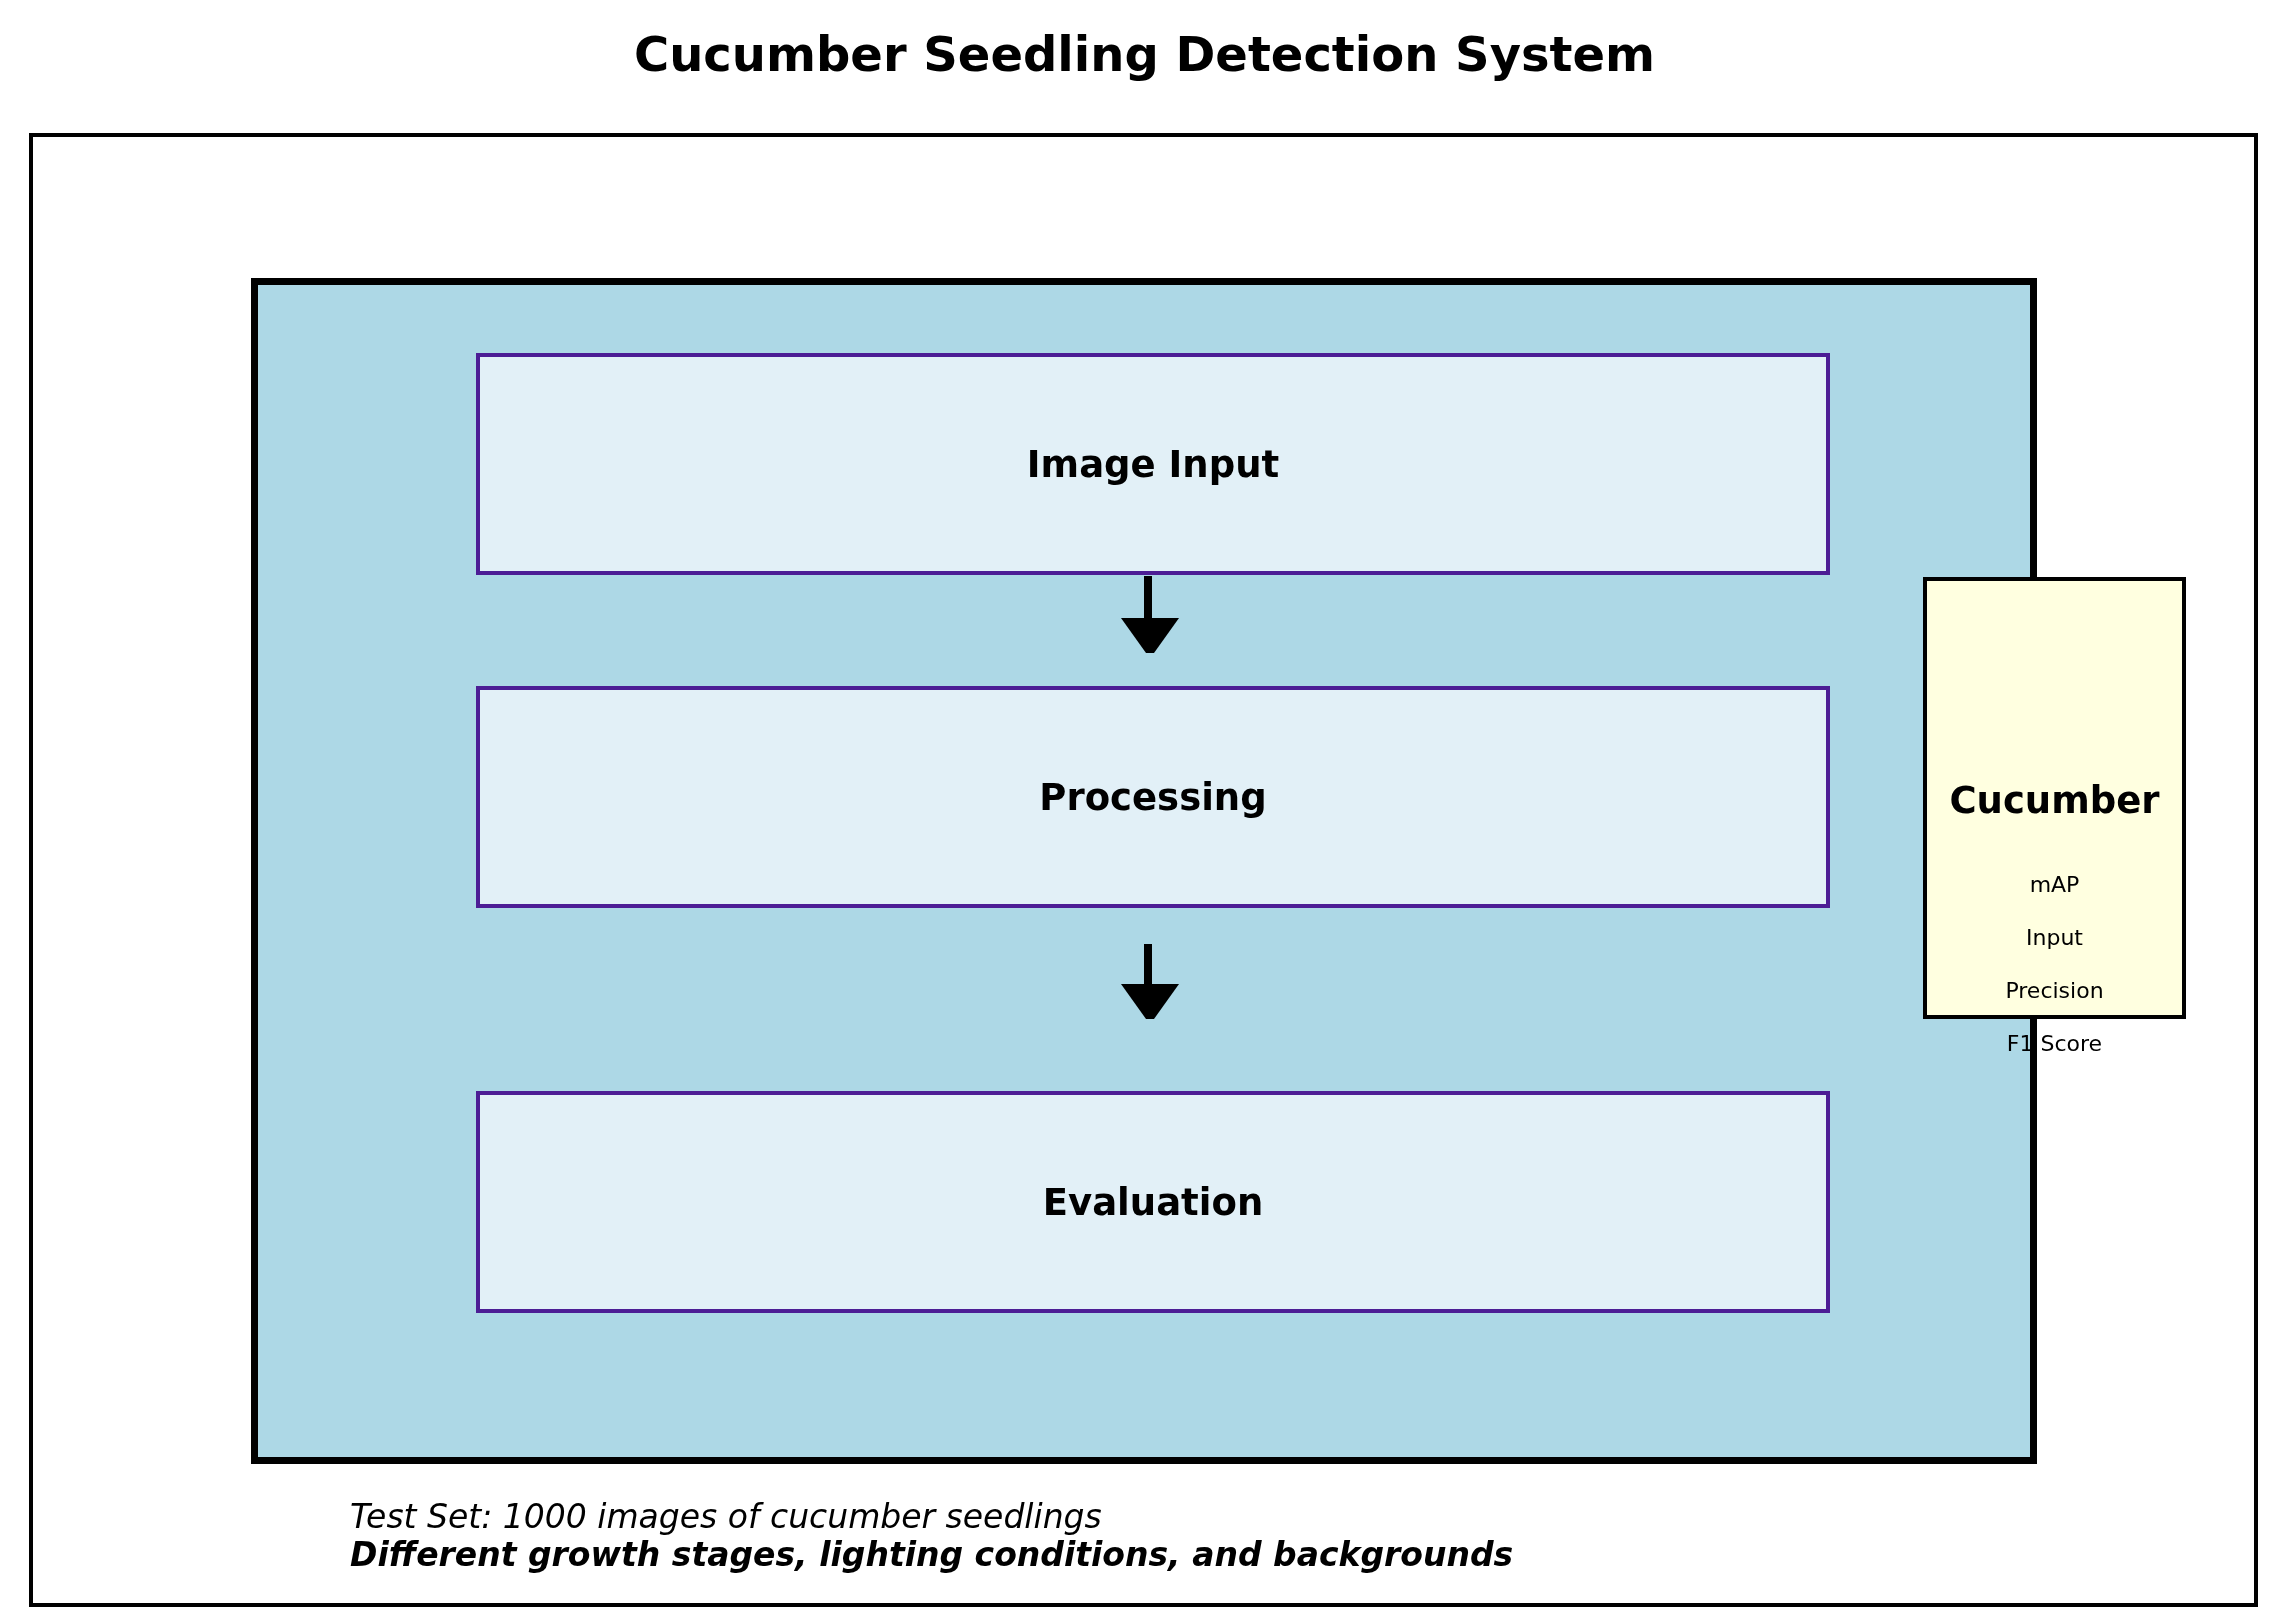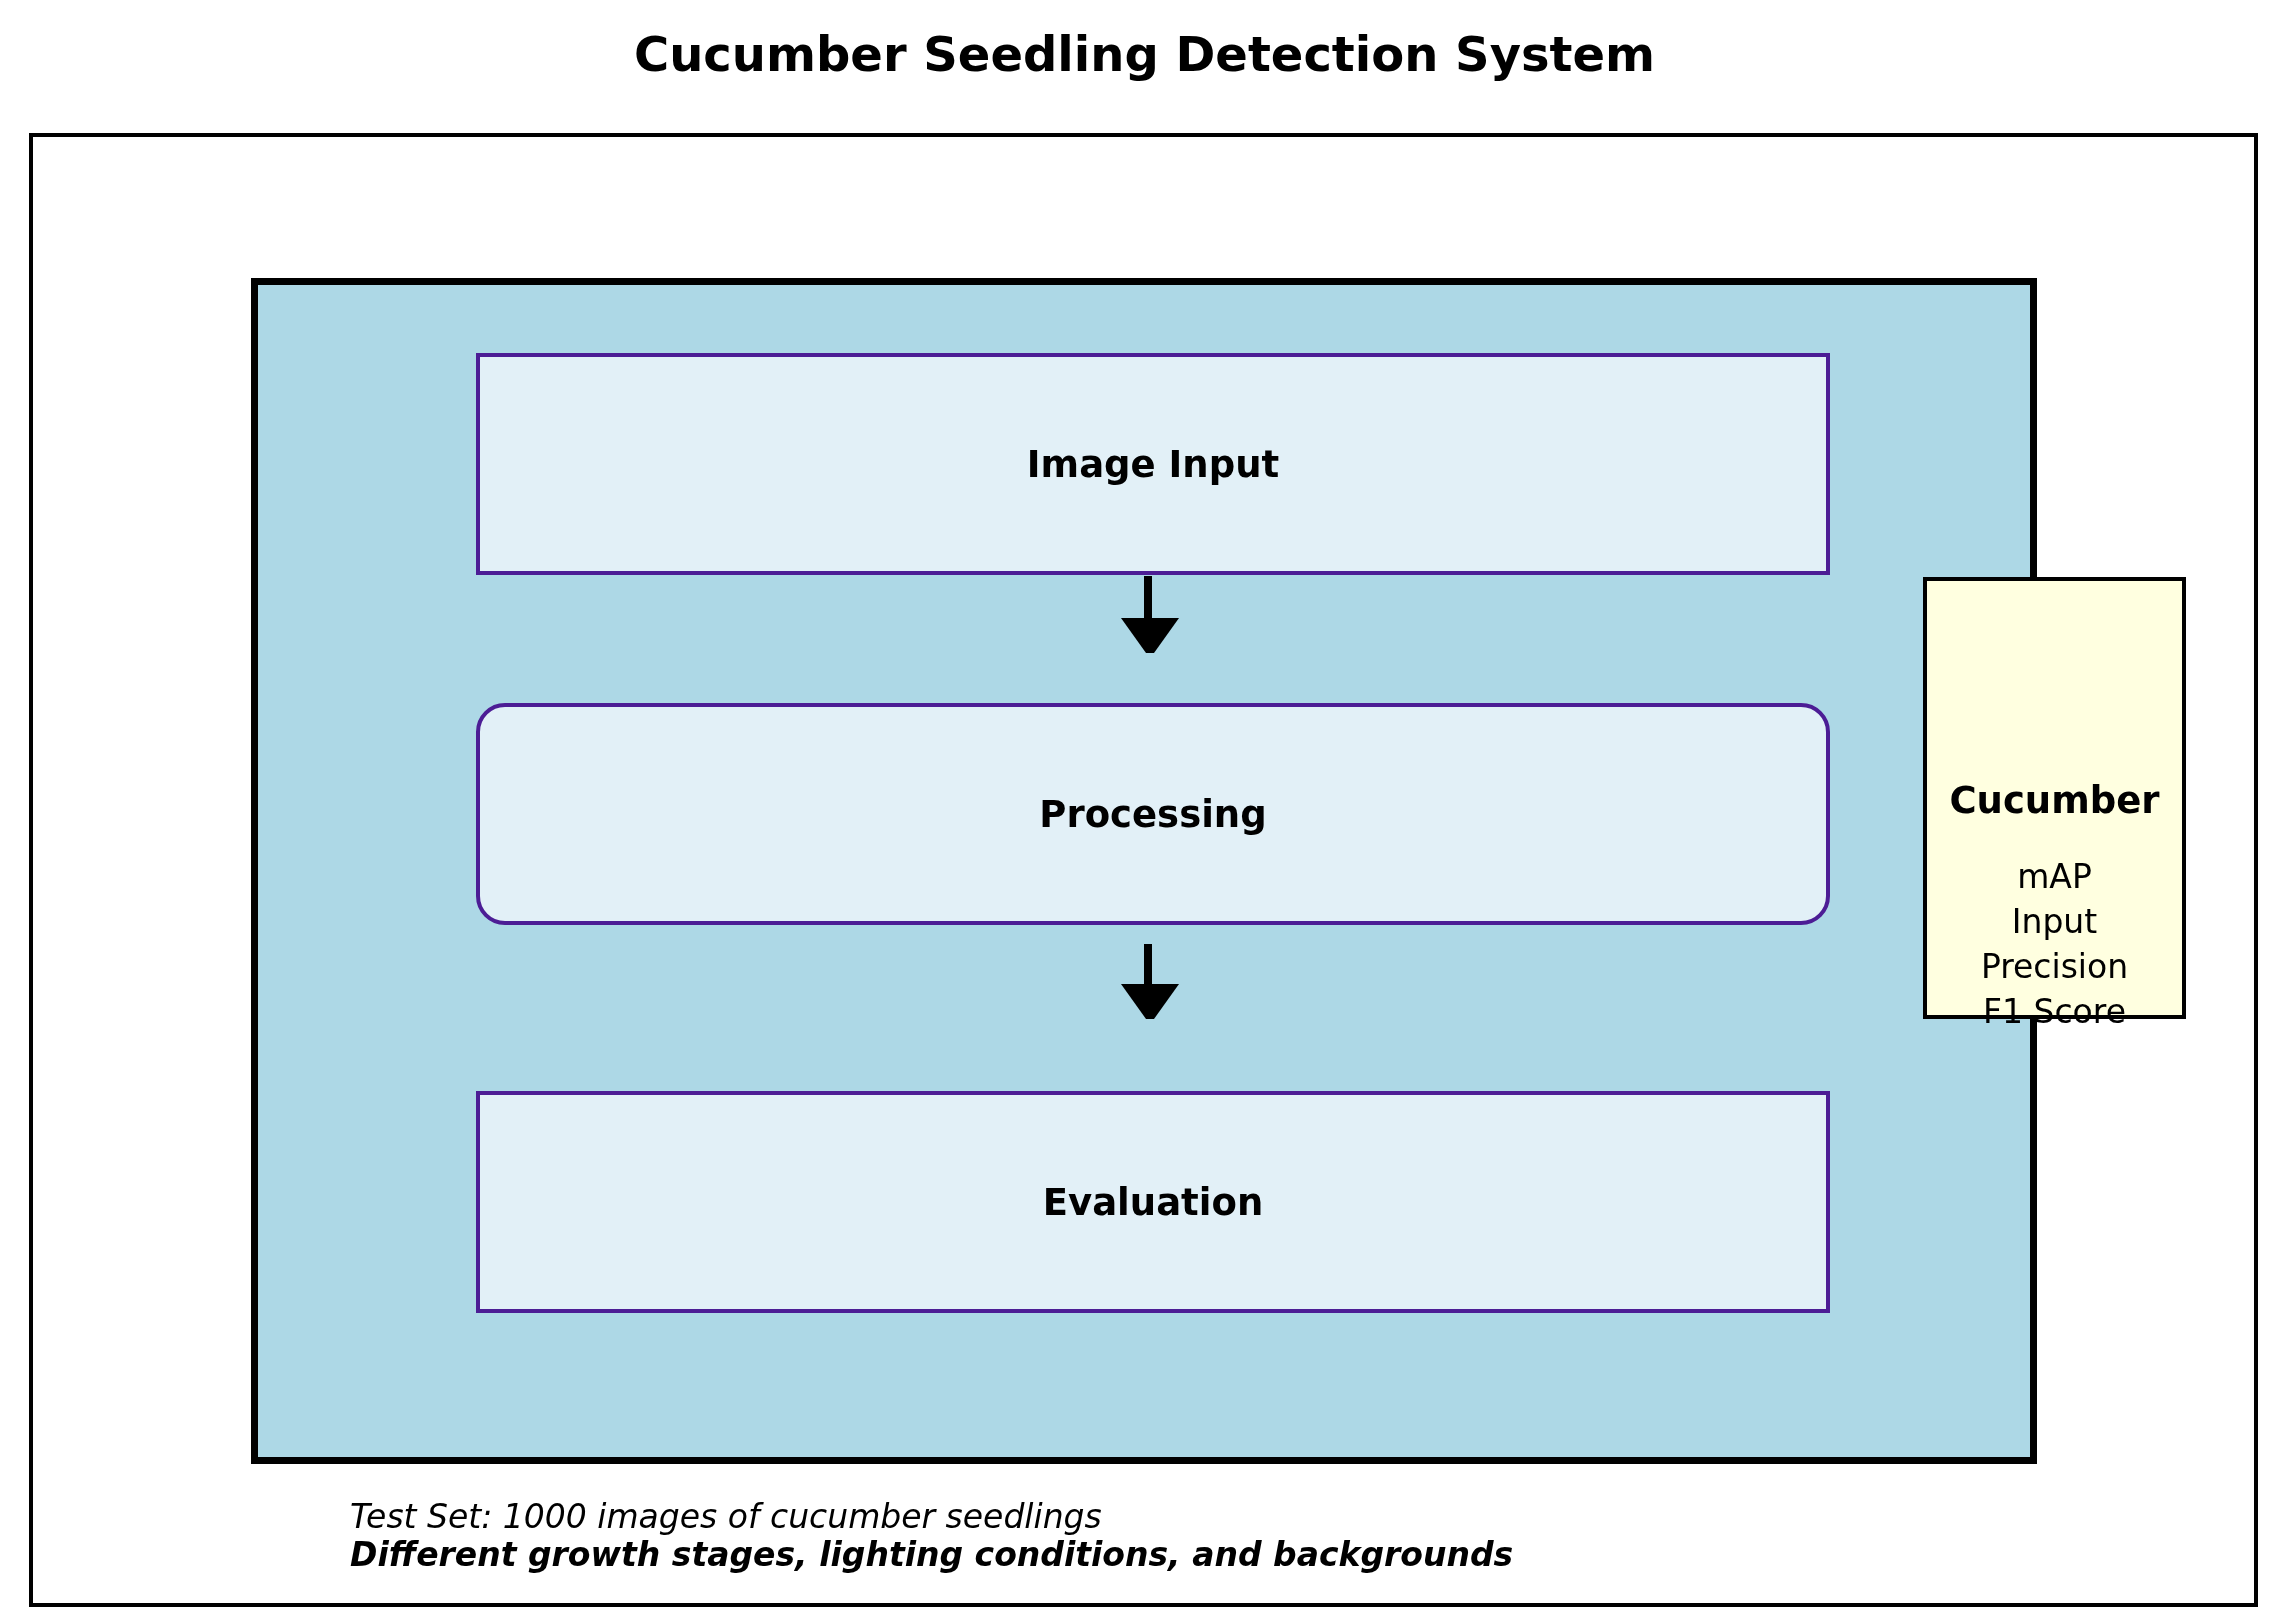--- a/index.html
+++ b/index.html
@@ -45,21 +45,21 @@
     background: #E2F0F7;
     border: 4px solid #4c1d95;
     display: flex;
     align-items: center;
     justify-content: center;
     font-size: 37px;
     font-weight: bold;
     color: #000000;
   }
   #stage-image-input { top: 345px; }
-  #stage-processing  { top: 695px; border-radius: 29px; }
+  #stage-processing  { top: 678px; }
   #stage-evaluation  { top: 1083px; justify-content: center; }
   .arrow-stem {
     position: absolute;
     left: 1136px;
     width: 4.8px;
     background: #000000;
   }
   #arrow1-stem { top: 568px; height: 44px; }
   #arrow2-stem { top: 936px; height: 42px; }
   .arrow-head {
@@ -93,22 +93,23 @@
   }
   .metrics-items {
     position: absolute;
     left: 0; right: 0;
     top: 265px;
     text-align: center;
   }
   .metric-item {
     height: 45px;
     line-height: 45px;
-    font-size: 33px;
+    font-size: 22px;
     color: #000000;
+    margin-top: 8px;
   }
   .caption {
     position: absolute;
     left: 338px;
     width: 1595px;
     text-align: left;
     font-style: italic;
     font-size: 33px;
     color: #000000;
     line-height: 38px;

